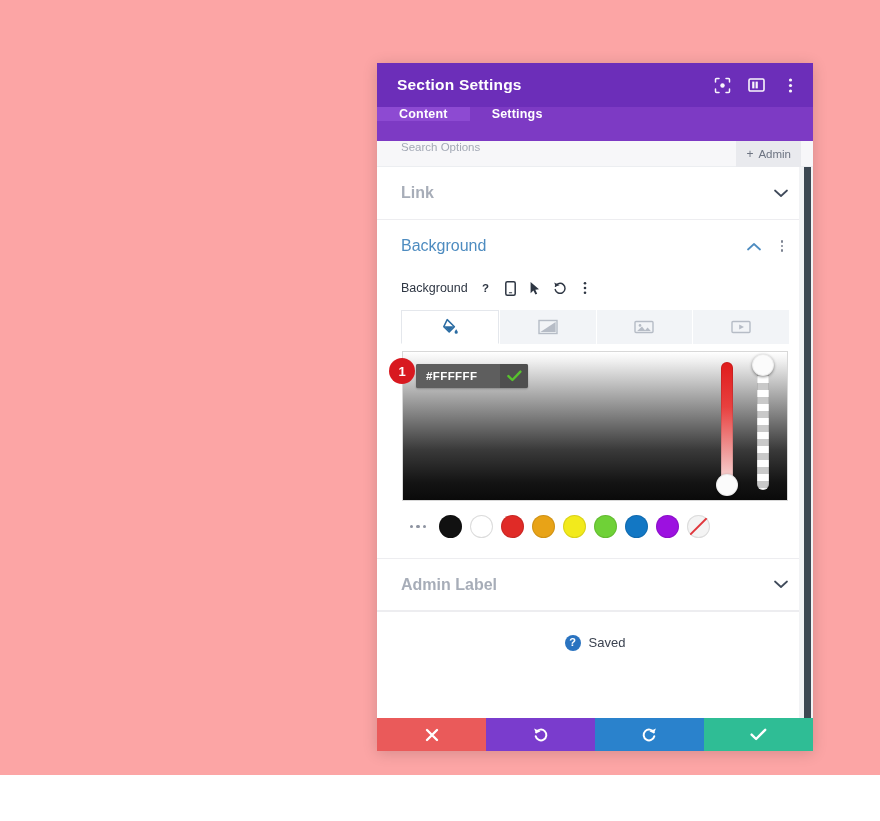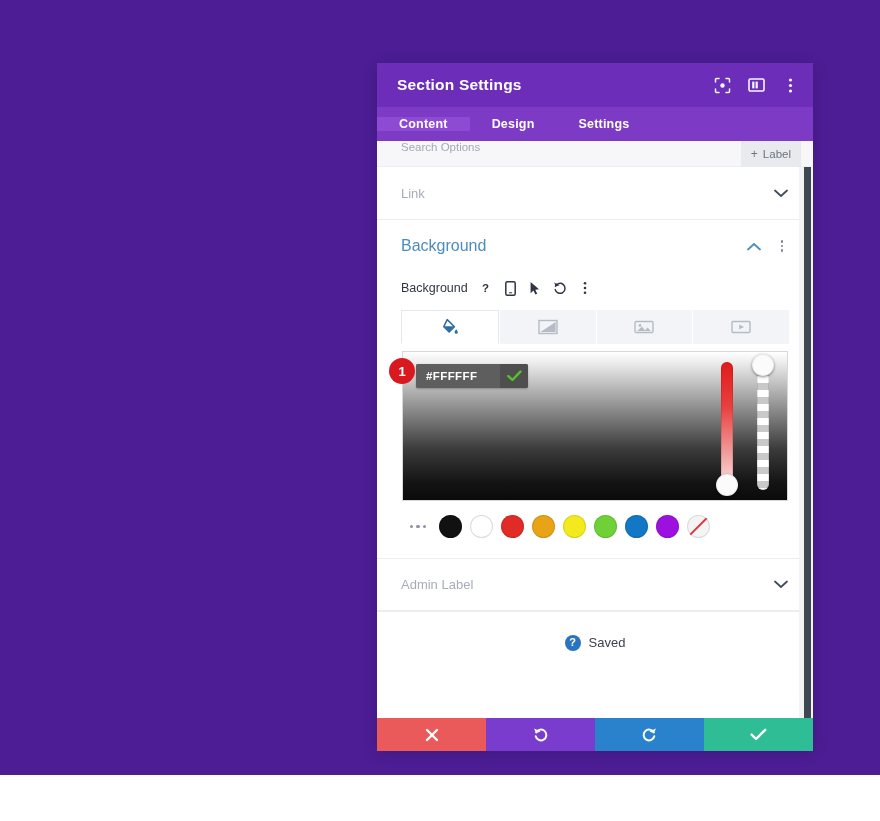--- a/index.html
+++ b/index.html
@@ -3,21 +3,21 @@
 <meta charset="utf-8">
 <style>
   * { box-sizing: border-box; }
   html, body {
     margin: 0; padding: 0;
     width: 880px; height: 821px;
     background: #ffffff;
     font-family: "Liberation Sans", sans-serif;
     -webkit-font-smoothing: antialiased;
   }
-  #root { position: relative; width: 880px; height: 775px; overflow: hidden; background:#4c1d95; }
+  #root { position: relative; width: 880px; height: 775px; overflow: hidden; background:#fca5a5; }
 
   
   .panel {
     position: absolute;
     left: 377px; top: 63px;
     width: 436px; height: 688px;
     background: #ffffff;
     box-shadow: 0 2px 14px rgba(0,0,0,.16);
     display: flex; flex-direction: column;
     overflow: hidden;
@@ -39,21 +39,21 @@
     flex: 1 1 auto;
   }
   .tb-icons { display: flex; align-items: center; gap: 16px; }
   .tb-ico { width: 18px; height: 18px; display: flex; align-items: center; justify-content: center; cursor: pointer; opacity: .96; }
   .tb-ico svg { display: block; }
 
   
   .tabs {
     height: 34px;
     background: #7d3ac4;
-    display: flex; align-items: center;
+    display: flex; align-items: flex-start;
     flex: 0 0 auto;
   }
   .tab {
     display: flex; align-items: center; justify-content: center;
     padding: 0 22px;
     color: #ffffff;
     font-size: 12.5px;
     font-weight: bold;
     cursor: pointer;
     letter-spacing: .2px;
@@ -108,23 +108,23 @@
   
   .acc {
     border-bottom: 1px solid #ededf0;
     padding: 0 24px;
     display: flex; align-items: center;
     height: 53px;
     cursor: pointer;
   }
   .acc .acc-label {
     flex: 1 1 auto;
-    font-size: 13px;
+    font-size: 16px;
     color: #a7adb8;
-    font-weight: normal;
+    font-weight: bold;
   }
   .acc .chev { width: 16px; height: 16px; display:flex; align-items:center; justify-content:center; color:#4a5568; }
 
   .section-open { padding: 0 24px; }
   .section-head {
     display: flex; align-items: center;
     height: 52px;
   }
   .section-title {
     flex: 1 1 auto;
@@ -319,29 +319,28 @@
             <circle cx="2.5" cy="3" r="1.6" fill="#ffffff"></circle>
             <circle cx="2.5" cy="8.5" r="1.6" fill="#ffffff"></circle>
             <circle cx="2.5" cy="14" r="1.6" fill="#ffffff"></circle>
           </svg>
         </div>
       </div>
     </div>
 
     <div class="tabs">
       <div class="tab active">Content</div>
-      <div class="tab">Design</div>
       <div class="tab">Settings</div>
     </div>
 
     <div class="searchrow">
       <input class="search-input" type="text" placeholder="Search Options" style="">
       <div class="filter-btn">
         <span class="filter-plus">+</span>
-        <span>Label</span>
+        <span>Admin</span>
       </div>
     </div>
 
     <div class="body">
 
       <div class="scrolltrack">
         <div class="scrollthumb"></div>
       </div>
 
       <div class="acc">

